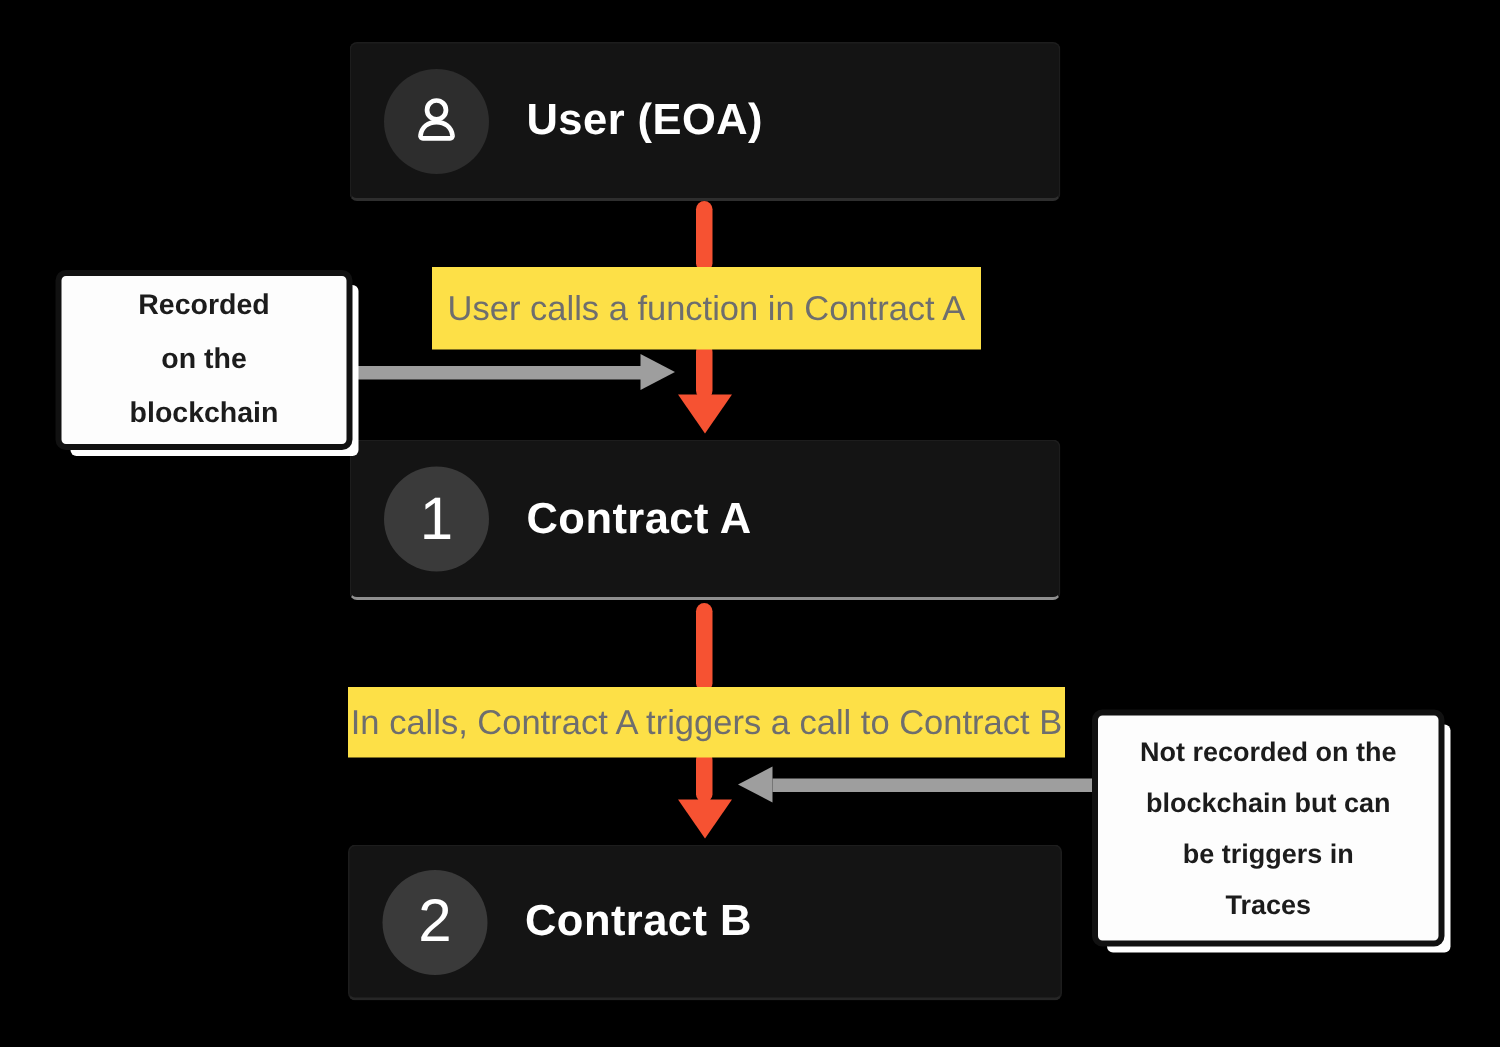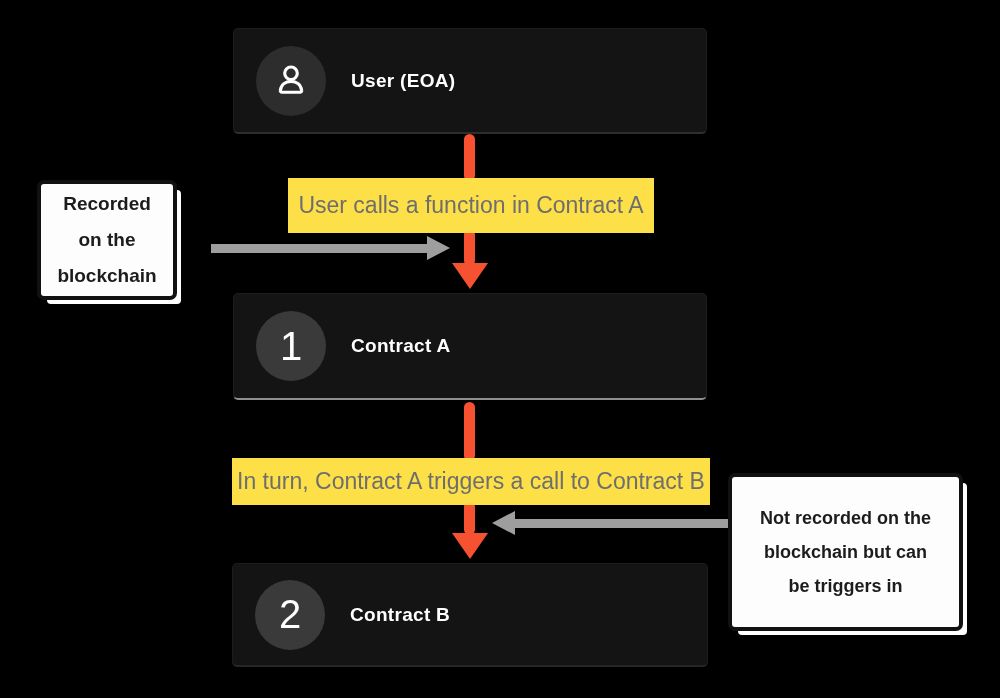--- a/index.html
+++ b/index.html
@@ -6,21 +6,21 @@
   .stage{
     position:relative;width:1000px;height:698px;background:#000000;
     font-family:"Liberation Sans", sans-serif;overflow:hidden;
   }
   
   .node{
     position:absolute;background:#141414;border-radius:5px;
     display:flex;align-items:center;padding-left:22px;box-sizing:border-box;
     border:1px solid #1d1d1d;
   }
-  .node-title{color:#ffffff;font-size:19px;font-weight:700;margin-left:25px;letter-spacing:.3px;}
+  .node-title{color:#ffffff;font-size:29px;font-weight:700;margin-left:25px;letter-spacing:.3px;}
   .badge{
     width:70px;height:70px;border-radius:50%;flex:0 0 auto;
     display:flex;align-items:center;justify-content:center;
   }
   .badge-user{background:#2d2d2d;}
   .badge-num{background:#3a3a3a;color:#ffffff;font-size:40px;font-weight:400;}
   #node-user{left:233px;top:28px;width:474px;height:106px;border-bottom:2px solid #2e2e2e;}
   #node-a{left:233px;top:293px;width:474px;height:107px;border-bottom:2px solid #8f8f8f;}
   #node-b{left:232px;top:563px;width:476px;height:104px;border-bottom:2px solid #262626;}
   
@@ -51,21 +51,21 @@
     border-top:12px solid transparent;border-bottom:12px solid transparent;}
   #ghead-left{left:427px;top:236px;border-left:23px solid #9e9e9e;}
   #ghead-right{left:492px;top:511px;border-right:23px solid #9e9e9e;}
   
   .callout{
     position:absolute;background:#fdfdfd;border:4px solid #111111;border-radius:7px;
     box-sizing:border-box;color:#1c1c1c;font-weight:700;text-align:center;
     display:flex;flex-direction:column;justify-content:center;z-index:4;
     box-shadow:7px 7px 0 -3px #ffffff;
   }
-  #callout-left{left:37px;top:180px;width:140px;height:120px;font-size:19px;line-height:36px;}
+  #callout-left{left:37px;top:180px;width:198px;height:120px;font-size:19px;line-height:36px;}
   #callout-right{left:728px;top:437px;width:235px;height:158px;font-size:18px;line-height:34px;margin-top:36px;}
   .user-icon-svg{width:42px;height:42px;display:block;}
 </style>
 </head>
 <body>
 
 <div class="stage">
 
   <div class="node" id="node-user">
     <div class="badge badge-user">
@@ -89,28 +89,29 @@
   </div>
   <div class="gshaft" id="gshaft-left"></div>
   <div class="ghead" id="ghead-left"></div>
 
   <div class="node" id="node-a">
     <div class="badge badge-num">1</div>
     <div class="node-title">Contract A</div>
   </div>
 
   <div class="oshaft" id="oshaft-3"></div>
-  <div class="flow-label" id="flow-label-2">In turn, Contract A triggers a call to Contract B</div>
+  <div class="flow-label" id="flow-label-2">In calls, Contract A triggers a call to Contract B</div>
   <div class="oshaft" id="oshaft-4"></div>
   <div class="ohead" id="ohead-2"></div>
 
   <div class="callout" id="callout-right">
     <span>Not recorded on the</span>
     <span>blockchain but can</span>
     <span>be triggers in</span>
+    <span>Traces</span>
   </div>
   <div class="gshaft" id="gshaft-right"></div>
   <div class="ghead" id="ghead-right"></div>
 
   <div class="node" id="node-b">
     <div class="badge badge-num">2</div>
     <div class="node-title">Contract B</div>
   </div>
 
 </div>

